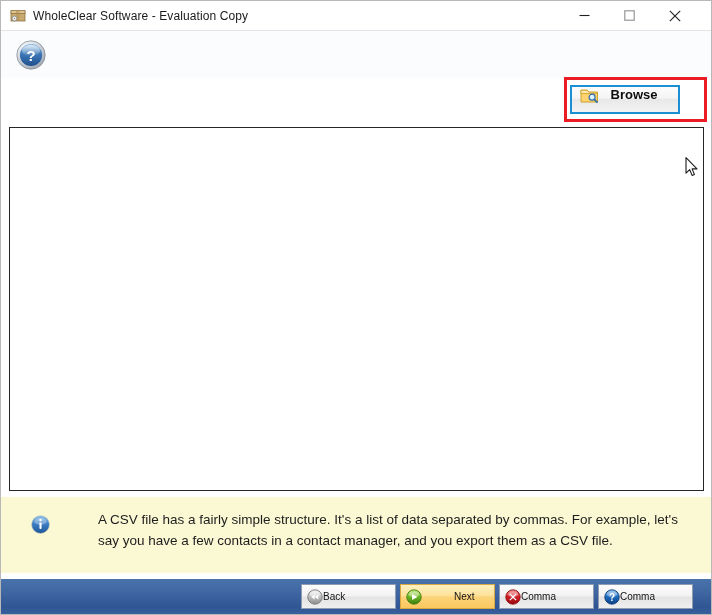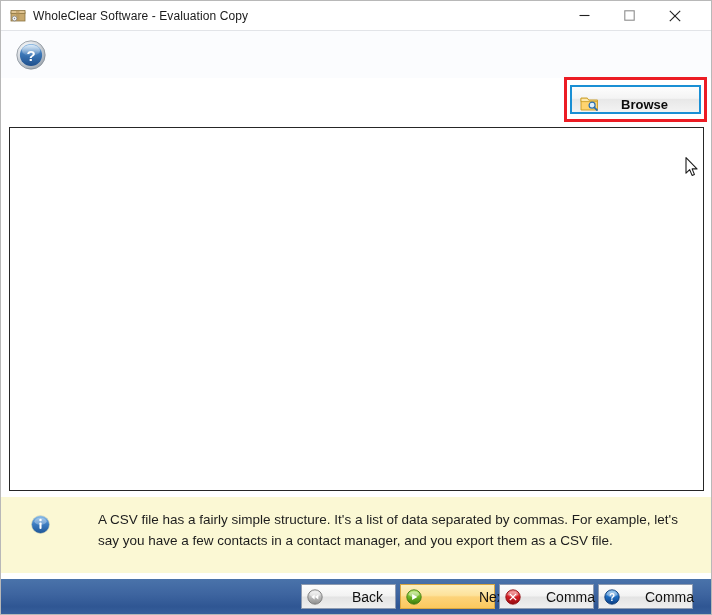--- a/index.html
+++ b/index.html
@@ -155,27 +155,27 @@
     width: 143px;
     height: 45px;
     border: 3px solid #ec1c24;
     box-sizing: border-box;
     background: #ffffff;
   }
   .browse-btn {
     position: absolute;
     left: 569px;
     top: 84px;
-    width: 131px;
+    width: 110px;
     height: 29px;
     border: 2px solid #1a8fd4;
     box-sizing: border-box;
     background: linear-gradient(to bottom, #fdfdfd 0%, #f4f4f4 45%, #e8e8e8 50%, #f3f3f3 100%);
     display: flex;
-    align-items: flex-end;
+    align-items: flex-start;
     cursor: pointer;
   }
   .browse-icon {
     width: 20px;
     height: 17px;
     margin-left: 8px;
     flex: 0 0 auto;
   }
   .browse-label {
     flex: 1;
@@ -271,25 +271,23 @@
     gap: 32px;
   }
   .nav-btn .nav-icon {
     width: 16px;
     height: 16px;
     margin-left: 5px;
     flex: 0 0 auto;
   }
   .nav-btn .nav-label {
     flex: 1;
-    text-align: center;
-    font-size: 14px;
+    font-size: 10px;
     color: #111111;
     padding-right: 8px;
-    padding-left: 25px;
   }
 
   .noselect { user-select: none; }
 </style>
 </head>
 <body>
 
 <div id="app">
 
   <div class="titlebar noselect">

